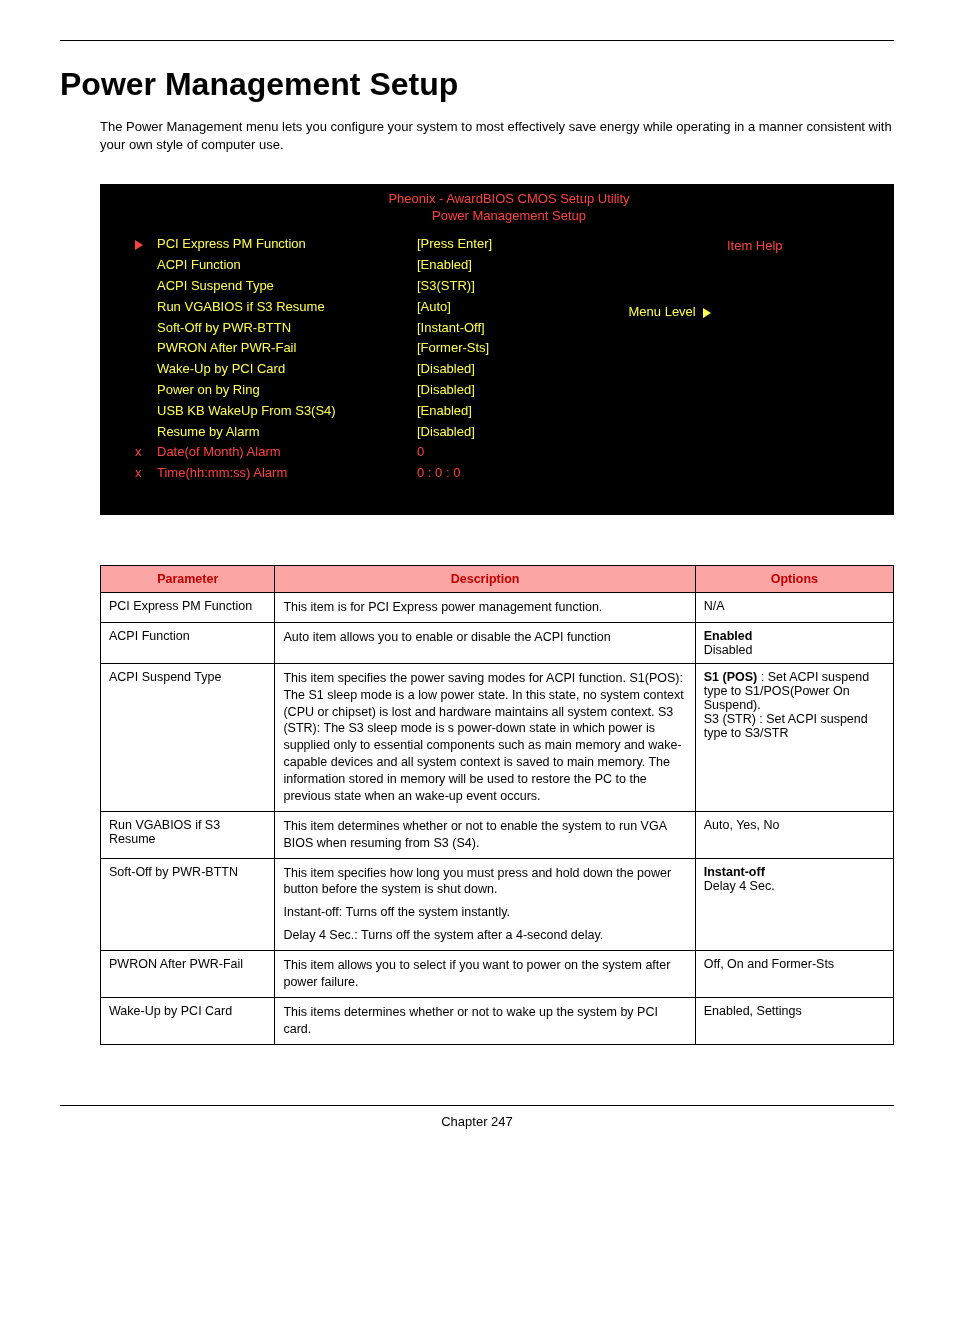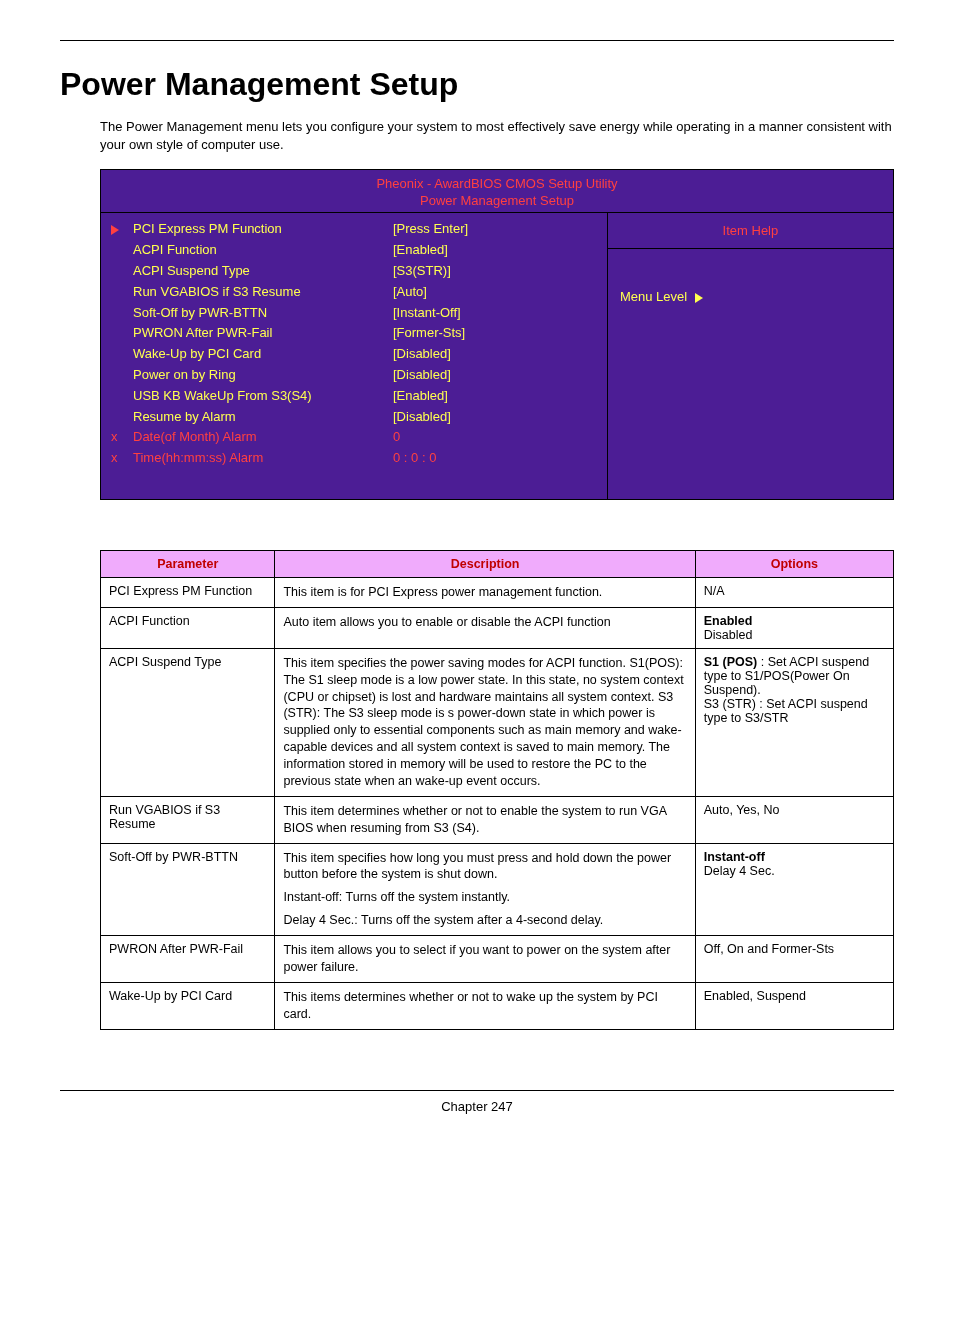--- a/index.html
+++ b/index.html
@@ -16,29 +16,30 @@
     margin-bottom: 25px;
   }
   h1 {
     font-family: "Trebuchet MS", Arial, sans-serif;
     font-size: 32px;
     font-weight: bold;
     margin-bottom: 15px;
   }
   .intro {
     margin-left: 40px;
-    margin-bottom: 15px;
+    margin-bottom: 30px;
     line-height: 1.4;
   }
   .bios-box {
     margin-left: 40px;
-    background: #4c1d95;
+    background: #000000;
     color: #fff;
     border: 1px solid #000;
     font-family: Arial, Helvetica, sans-serif;
+    padding-left: 24px;
   }
   .bios-header {
     text-align: center;
     color: #ff4040;
     padding: 6px 0 2px 0;
   }
   .bios-subheader {
     text-align: center;
     color: #ff4040;
     border-bottom: 1px solid #000;
@@ -100,21 +101,21 @@
     width: calc(100% - 40px);
   }
   .param-table th, .param-table td {
     border: 1px solid #000;
     padding: 6px 8px;
     vertical-align: top;
     text-align: left;
     font-size: 12.5px;
   }
   .param-table th {
-    background: #f0abfc;
+    background: #fca5a5;
     color: #c00000;
     font-weight: bold;
     text-align: center;
   }
   .param-table td.desc { line-height: 1.35; }
   .param-table td.opts b { font-weight: bold; }
 
   .footer {
     margin-top: 60px;
     border-top: 1px solid #000;
@@ -283,21 +284,21 @@
         <td class="desc">
           <p>This item allows you to select if you want to power on the system after power failure.</p>
         </td>
         <td class="opts">Off, On and Former-Sts</td>
       </tr>
       <tr>
         <td>Wake-Up by PCI Card</td>
         <td class="desc">
           <p>This items determines whether or not to wake up the system by PCI card.</p>
         </td>
-        <td class="opts">Enabled, Suspend</td>
+        <td class="opts">Enabled, Settings</td>
       </tr>
     </tbody>
 </table>
 
 <div class="footer">
   <span>Chapter 2</span>
   <span>47</span>
 </div>
 
 </body></html>

